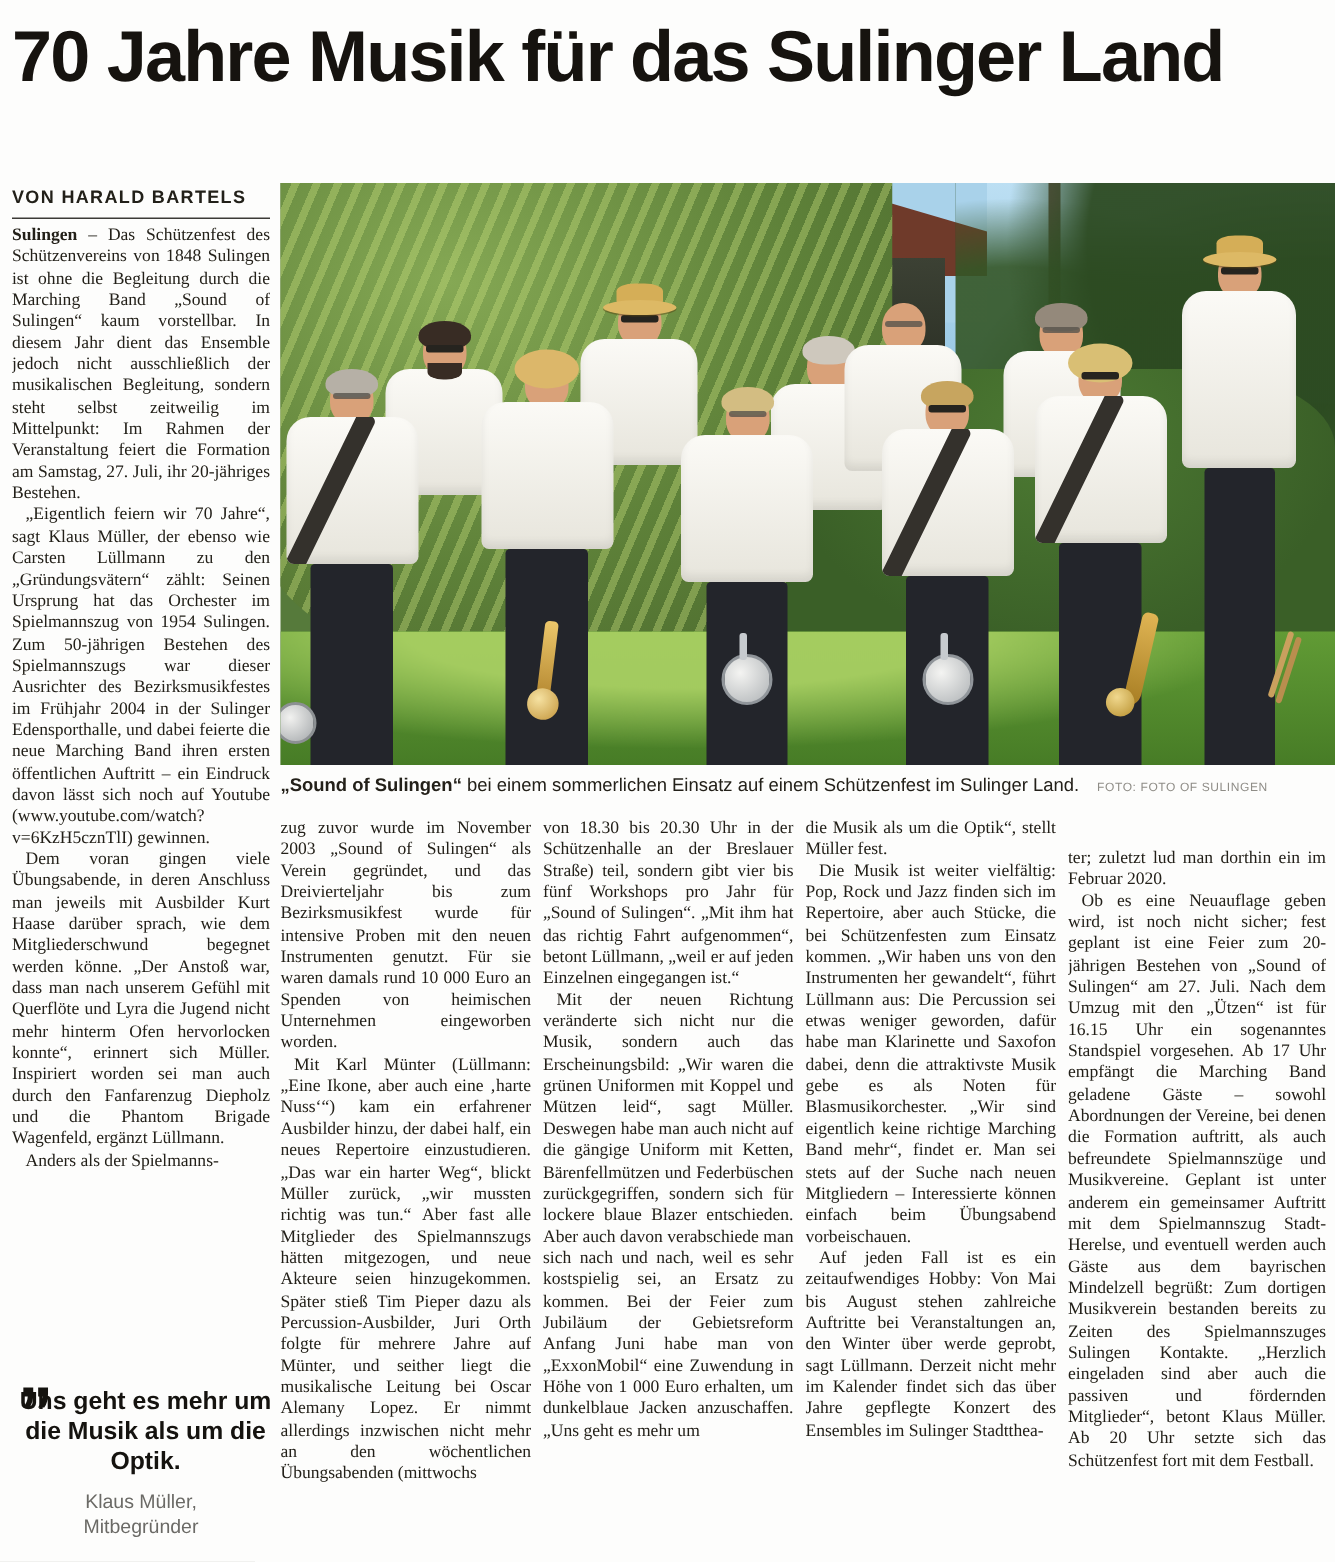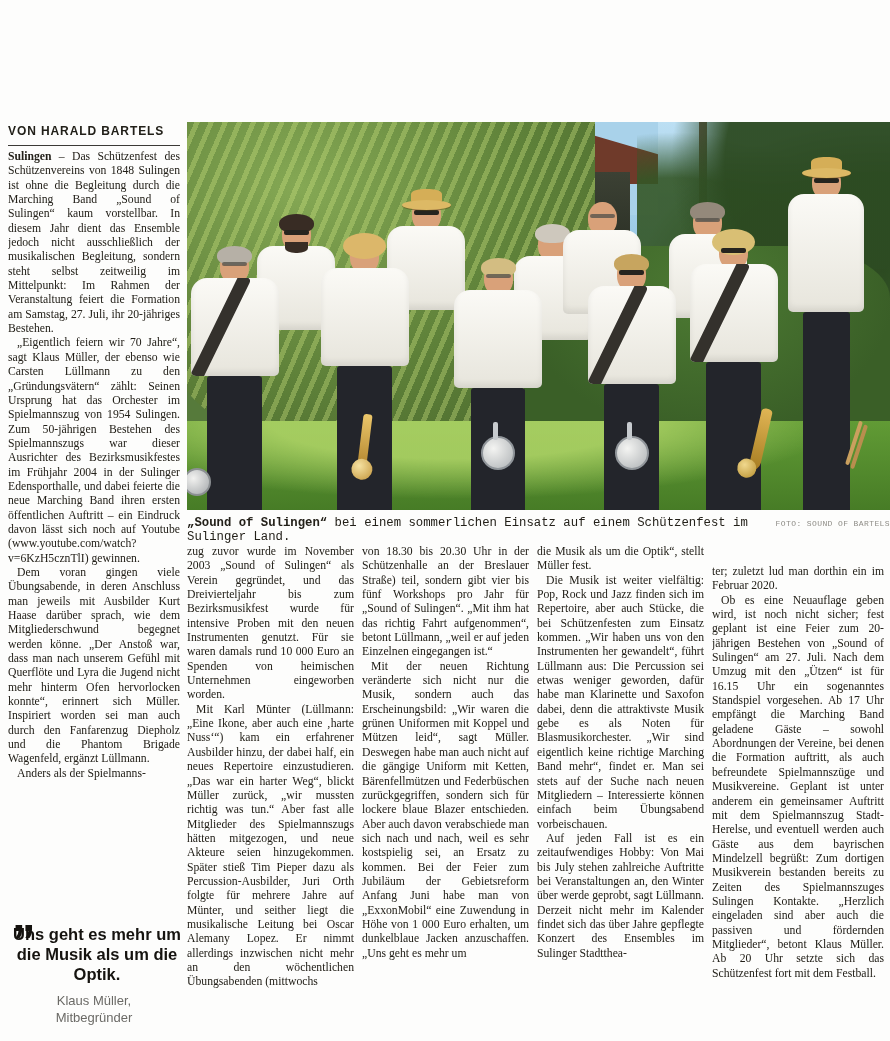--- a/index.html
+++ b/index.html
@@ -110,29 +110,30 @@
       background:linear-gradient(#e0b554,#a67c22);border-radius:6px 6px 14px 2px;z-index:5;}
   .instr.sax::after{content:"";position:absolute;left:-11px;bottom:-8px;width:19px;height:19px;
       border-radius:50%;background:radial-gradient(circle at 35% 35%, #f0d88e, #b8902e);}
   .instr.bell-left{left:-8px;bottom:14px;width:24px;height:24px;border-radius:50%;z-index:5;
       background:radial-gradient(circle at 35% 35%, #f2f2f0, #a3a7aa);border:2px solid #8c9093;}
   .p-sticks{position:absolute;right:8px;bottom:44px;width:4px;height:46px;background:#caa05e;
       transform:rotate(18deg);border-radius:2px;z-index:5;box-shadow:6px 2px 0 #b98e4e;}
 
   
   .caption{position:absolute;left:187px;top:516px;width:703px;display:flex;
-           justify-content:space-between;align-items:baseline;font-size:12.3px;color:#232019;font-family:Liberation Mono, monospace;}
+           align-items:baseline;font-size:12.3px;color:#232019;}
   .caption .cap-lead{font-weight:700;}
   .credit{font-size:8px;color:#8f8d87;letter-spacing:0.4px;white-space:nowrap;margin-left:12px;}
 </style>
 </head>
 <body>
 
 <div class="page">
 
+  <h1 class="headline">70 Jahre Musik für das Sulinger Land</h1>
   <div class="byline">VON HARALD BARTELS</div>
 
   <div class="photo">
     <div class="ph-sky"></div>
     <div class="ph-sky2"></div>
     <div class="ph-trunk"></div>
     <div class="ph-roof"></div>
     <div class="ph-wall"></div>
     <div class="ph-foliage-left"></div>
     <div class="ph-trees-right"></div>
@@ -235,41 +236,41 @@
           <div class="p-sticks"></div>
         </div>
       </div>
   </div>
 
   <div class="caption">
     <span class="cap-text">
       <b class="cap-lead">„Sound of Sulingen“</b>
       <span>bei einem sommerlichen Einsatz auf einem Schützenfest im Sulinger Land.</span>
     </span>
-    <span class="credit">FOTO: SOUND OF BARTELS</span>
+    <span class="credit">FOTO: FOTO OF SULINGEN</span>
   </div>
 
   <div class="col" id="col1" lang="de">
       <p class="para"><b class="lead">Sulingen </b>– Das Schützenfest des Schützenvereins von 1848 Sulingen ist ohne die Begleitung durch die Marching Band „Sound of Sulingen“ kaum vorstellbar. In diesem Jahr dient das Ensemble jedoch nicht ausschließlich der musikalischen Begleitung, sondern steht selbst zeitweilig im Mittelpunkt: Im Rahmen der Veranstaltung feiert die Formation am Samstag, 27. Juli, ihr 20-jähriges Bestehen.</p>
       <p class="para indent">„Eigentlich feiern wir 70 Jahre“, sagt Klaus Müller, der ebenso wie Carsten Lüllmann zu den „Gründungsvätern“ zählt: Seinen Ursprung hat das Orchester im Spielmannszug von 1954 Sulingen. Zum 50-jährigen Bestehen des Spielmannszugs war dieser Ausrichter des Bezirksmusikfestes im Frühjahr 2004 in der Sulinger Edensporthalle, und dabei feierte die neue Marching Band ihren ersten öffentlichen Auftritt – ein Eindruck davon lässt sich noch auf Youtube (www.youtube.com/watch?v=6KzH5cznTlI) gewinnen.</p>
       <p class="para indent">Dem voran gingen viele Übungsabende, in deren Anschluss man jeweils mit Ausbilder Kurt Haase darüber sprach, wie dem Mitgliederschwund begegnet werden könne. „Der Anstoß war, dass man nach unserem Gefühl mit Querflöte und Lyra die Jugend nicht mehr hinterm Ofen hervorlocken konnte“, erinnert sich Müller. Inspiriert worden sei man auch durch den Fanfarenzug Diepholz und die Phantom Brigade Wagenfeld, ergänzt Lüllmann.</p>
       <p class="para indent">Anders als der Spielmanns-</p>
     </div>
   <div class="col" id="col2" lang="de">
       <p class="para">zug zuvor wurde im November 2003 „Sound of Sulingen“ als Verein gegründet, und das Dreivierteljahr bis zum Bezirksmusikfest wurde für intensive Proben mit den neuen Instrumenten genutzt. Für sie waren damals rund 10 000 Euro an Spenden von heimischen Unternehmen eingeworben worden.</p>
       <p class="para indent">Mit Karl Münter (Lüllmann: „Eine Ikone, aber auch eine ‚harte Nuss‘“) kam ein erfahrener Ausbilder hinzu, der dabei half, ein neues Repertoire einzustudieren. „Das war ein harter Weg“, blickt Müller zurück, „wir mussten richtig was tun.“ Aber fast alle Mitglieder des Spielmannszugs hätten mitgezogen, und neue Akteure seien hinzugekommen. Später stieß Tim Pieper dazu als Percussion-Ausbilder, Juri Orth folgte für mehrere Jahre auf Münter, und seither liegt die musikalische Leitung bei Oscar Alemany Lopez. Er nimmt allerdings inzwischen nicht mehr an den wöchentlichen Übungsabenden (mittwochs</p>
     </div>
   <div class="col" id="col3" lang="de">
       <p class="para">von 18.30 bis 20.30 Uhr in der Schützenhalle an der Breslauer Straße) teil, sondern gibt vier bis fünf Workshops pro Jahr für „Sound of Sulingen“. „Mit ihm hat das richtig Fahrt aufgenommen“, betont Lüllmann, „weil er auf jeden Einzelnen eingegangen ist.“</p>
       <p class="para indent">Mit der neuen Richtung veränderte sich nicht nur die Musik, sondern auch das Erscheinungsbild: „Wir waren die grünen Uniformen mit Koppel und Mützen leid“, sagt Müller. Deswegen habe man auch nicht auf die gängige Uniform mit Ketten, Bärenfellmützen und Federbüschen zurückgegriffen, sondern sich für lockere blaue Blazer entschieden. Aber auch davon verabschiede man sich nach und nach, weil es sehr kostspielig sei, an Ersatz zu kommen. Bei der Feier zum Jubiläum der Gebietsreform Anfang Juni habe man von „ExxonMobil“ eine Zuwendung in Höhe von 1 000 Euro erhalten, um dunkelblaue Jacken anzuschaffen. „Uns geht es mehr um</p>
     </div>
   <div class="col" id="col4" lang="de">
       <p class="para">die Musik als um die Optik“, stellt Müller fest.</p>
       <p class="para indent">Die Musik ist weiter vielfältig: Pop, Rock und Jazz finden sich im Repertoire, aber auch Stücke, die bei Schützenfesten zum Einsatz kommen. „Wir haben uns von den Instrumenten her gewandelt“, führt Lüllmann aus: Die Percussion sei etwas weniger geworden, dafür habe man Klarinette und Saxofon dabei, denn die attraktivste Musik gebe es als Noten für Blasmusikorchester. „Wir sind eigentlich keine richtige Marching Band mehr“, findet er. Man sei stets auf der Suche nach neuen Mitgliedern – Interessierte können einfach beim Übungsabend vorbeischauen.</p>
-      <p class="para indent">Auf jeden Fall ist es ein zeitaufwendiges Hobby: Von Mai bis July stehen zahlreiche Auftritte bei Veranstaltungen an, den Winter über werde geprobt, sagt Lüllmann. Derzeit nicht mehr im Kalender findet sich das über Jahre gepflegte Konzert des Ensembles im Sulinger Stadtthea-</p>
+      <p class="para indent">Auf jeden Fall ist es ein zeitaufwendiges Hobby: Von Mai bis August stehen zahlreiche Auftritte bei Veranstaltungen an, den Winter über werde geprobt, sagt Lüllmann. Derzeit nicht mehr im Kalender findet sich das über Jahre gepflegte Konzert des Ensembles im Sulinger Stadtthea-</p>
     </div>
   <div class="col" id="col5" lang="de">
       <p class="para">ter; zuletzt lud man dorthin ein im Februar 2020.</p>
       <p class="para indent">Ob es eine Neuauflage geben wird, ist noch nicht sicher; fest geplant ist eine Feier zum 20-jährigen Bestehen von „Sound of Sulingen“ am 27. Juli. Nach dem Umzug mit den „Ützen“ ist für 16.15 Uhr ein sogenanntes Standspiel vorgesehen. Ab 17 Uhr empfängt die Marching Band geladene Gäste – sowohl Abordnungen der Vereine, bei denen die Formation auftritt, als auch befreundete Spielmannszüge und Musikvereine. Geplant ist unter anderem ein gemeinsamer Auftritt mit dem Spielmannszug Stadt-Herelse, und eventuell werden auch Gäste aus dem bayrischen Mindelzell begrüßt: Zum dortigen Musikverein bestanden bereits zu Zeiten des Spielmannszuges Sulingen Kontakte. „Herzlich eingeladen sind aber auch die passiven und fördernden Mitglieder“, betont Klaus Müller. Ab 20 Uhr setzte sich das Schützenfest fort mit dem Festball.</p>
     </div>
 
   <div class="pullquote">
     <span class="pq-mark">”</span>
     <div class="pq-text">Uns geht es mehr um die Musik als um die Optik.</div>
     <div class="pq-attr">Klaus Müller,</div>

